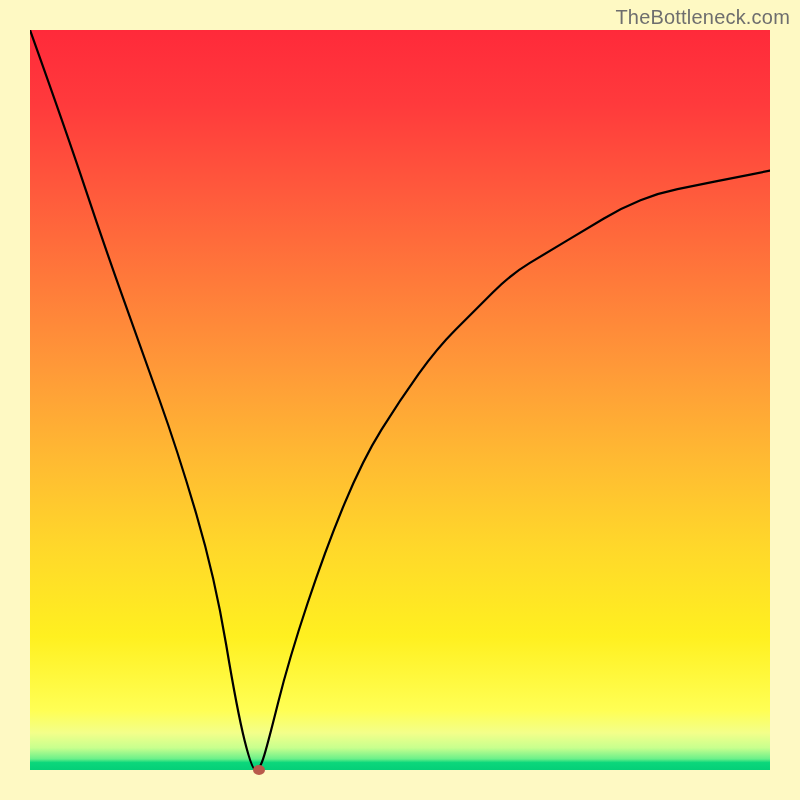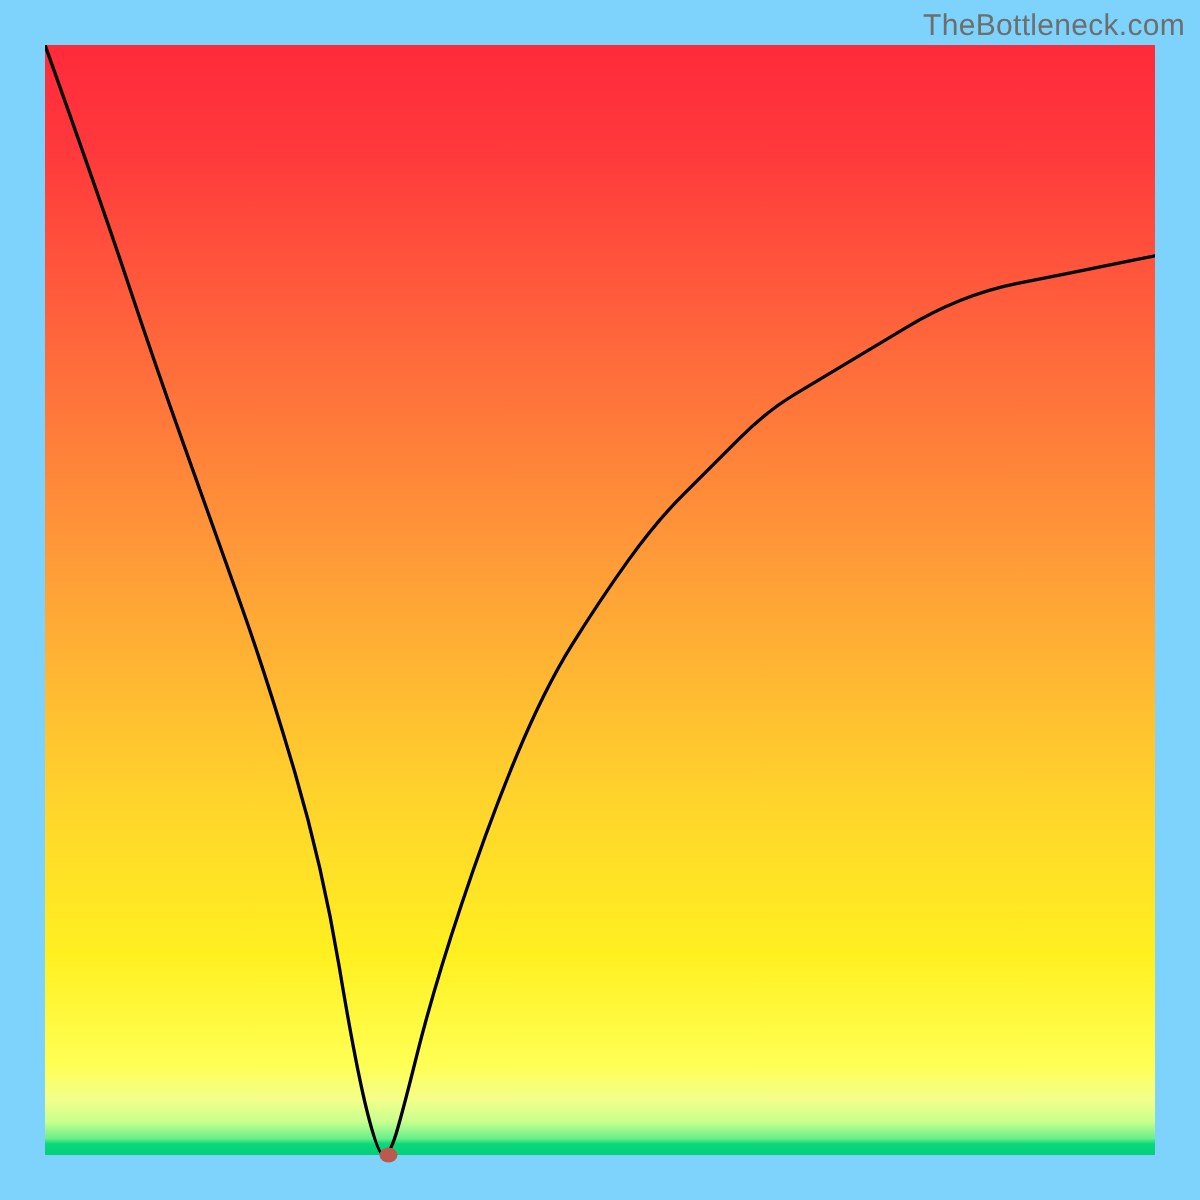--- a/index.html
+++ b/index.html
@@ -9,21 +9,21 @@
     height: 800px;
     background: #000;
     overflow: hidden;
   }
   .frame {
     position: absolute;
     left: 0;
     top: 0;
     width: 800px;
     height: 800px;
-    background: #7dd3fc;
+    background: #fef9c3;
     text-decoration: underline;
   }
   .plot-area {
     position: absolute;
     left: 30px;
     top: 30px;
     width: 740px;
     height: 740px;
     
     background: linear-gradient(

